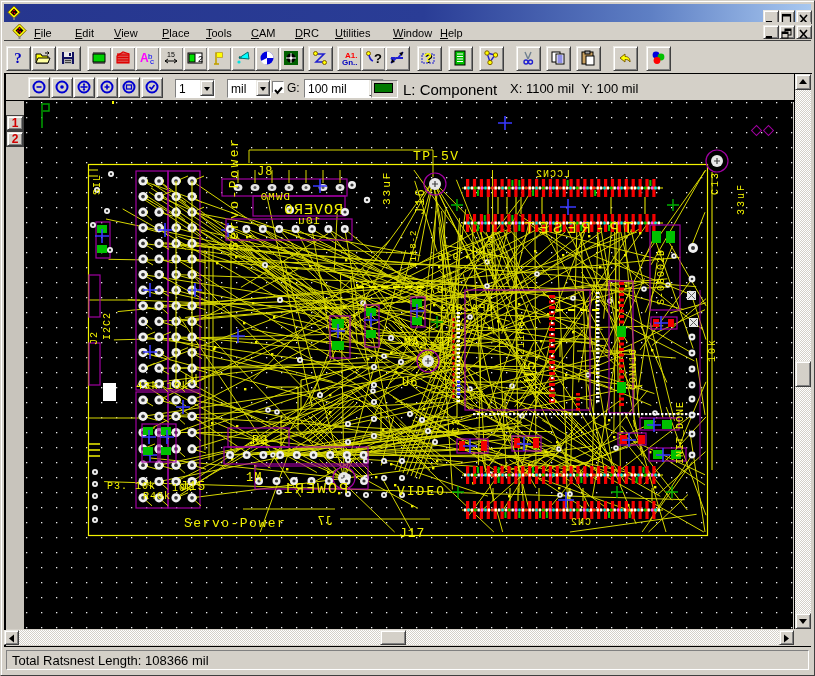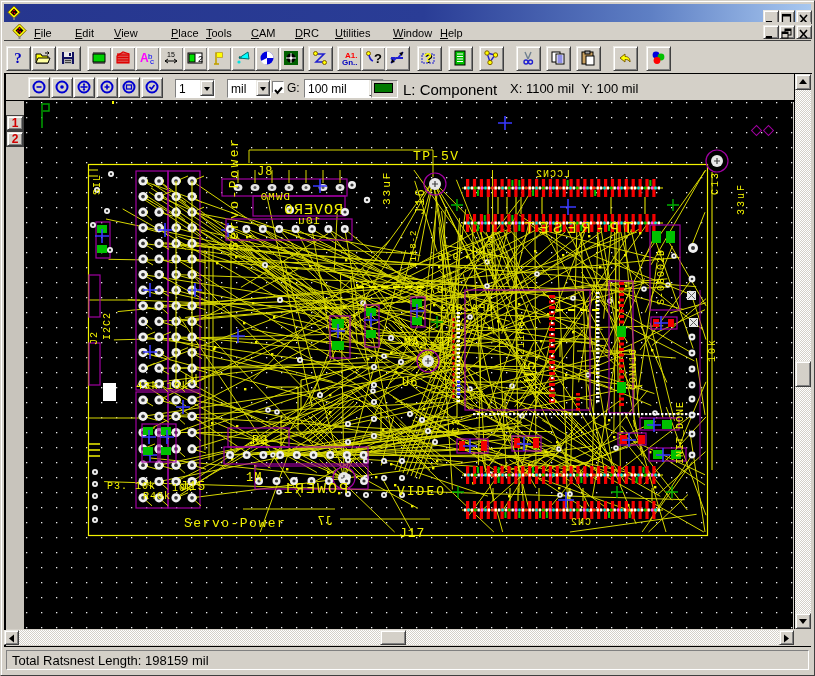--- a/index.html
+++ b/index.html
@@ -43,21 +43,21 @@
 <rect x="5" y="4" width="6" height="6" fill="#000"></rect>
 <circle cx="6.5" cy="5.5" r="1" fill="#FF0000"></circle>
           <circle cx="9.5" cy="7.5" r="1" fill="#FF0000"></circle>
           <circle cx="7" cy="8.5" r="1" fill="#C00000"></circle>
         </g>
 <rect x="7" y="13" width="2" height="3" fill="#808080"></rect>
       </svg></div>
     <div class="menuitem" style="left:30px"><u>F</u>ile</div>
     <div class="menuitem" style="left:71px"><u>E</u>dit</div>
     <div class="menuitem" style="left:110px"><u>V</u>iew</div>
-    <div class="menuitem" style="left:167px"><u>P</u>lace</div>
+    <div class="menuitem" style="left:158px"><u>P</u>lace</div>
     <div class="menuitem" style="left:202px"><u>T</u>ools</div>
     <div class="menuitem" style="left:247px"><u>C</u>AM</div>
     <div class="menuitem" style="left:291px"><u>D</u>RC</div>
     <div class="menuitem" style="left:331px"><u>U</u>tilities</div>
     <div class="menuitem" style="left:389px"><u>W</u>indow</div>
     <div class="menuitem" style="left:436px"><u>H</u>elp</div>
     <div class="abs btn3d" style="left:759px;top:3px;width:16px;height:14px"><svg width="14" height="12" viewBox="0 0 14 12">
         <rect x="2" y="8" width="6" height="2.4" fill="#000"></rect>
       </svg></div>
     <div class="abs btn3d" style="left:775px;top:3px;width:16px;height:14px"><svg width="14" height="12" viewBox="0 0 14 12">
@@ -2138,13 +2138,13 @@
 <div class="abs" style="left:4px;top:630px;width:790px;height:15px;background-image:conic-gradient(#fff 0 25%, #D4D0C8 0 50%, #fff 0 75%, #D4D0C8 0);background-size:2px 2px;"></div>
 <div class="abs btn3d" style="left:4px;top:630px;width:15px;height:15px"><svg width="13" height="13" viewBox="0 0 13 13">
       <path d="M4 6.5 l5 -4 v8 Z" fill="#000"></path>
     </svg></div>
 <div class="abs btn3d" style="left:779px;top:630px;width:15px;height:15px"><svg width="13" height="13" viewBox="0 0 13 13">
       <path d="M9 6.5 l-5 -4 v8 Z" fill="#000"></path>
     </svg></div>
 <div class="abs btn3d" style="left:380px;top:630px;width:26px;height:15px"></div>
 <div class="abs" style="left:4px;top:645.5px;width:807px;height:1.5px;background:#000"></div>
 <div class="abs" style="left:4px;top:647px;width:807px;height:25px;background:#D4D0C8">
-    <div class="abs sunk" style="left:2px;top:3px;width:803px;height:20px;font-size:13px;color:#000;padding-left:5px;line-height:19px">Total Ratsnest Length: 198159 mil</div>
+    <div class="abs sunk" style="left:2px;top:3px;width:803px;height:20px;font-size:13px;color:#000;padding-left:5px;line-height:19px">Total Ratsnest Length: 108366 mil</div>
   </div>
 </body></html>

